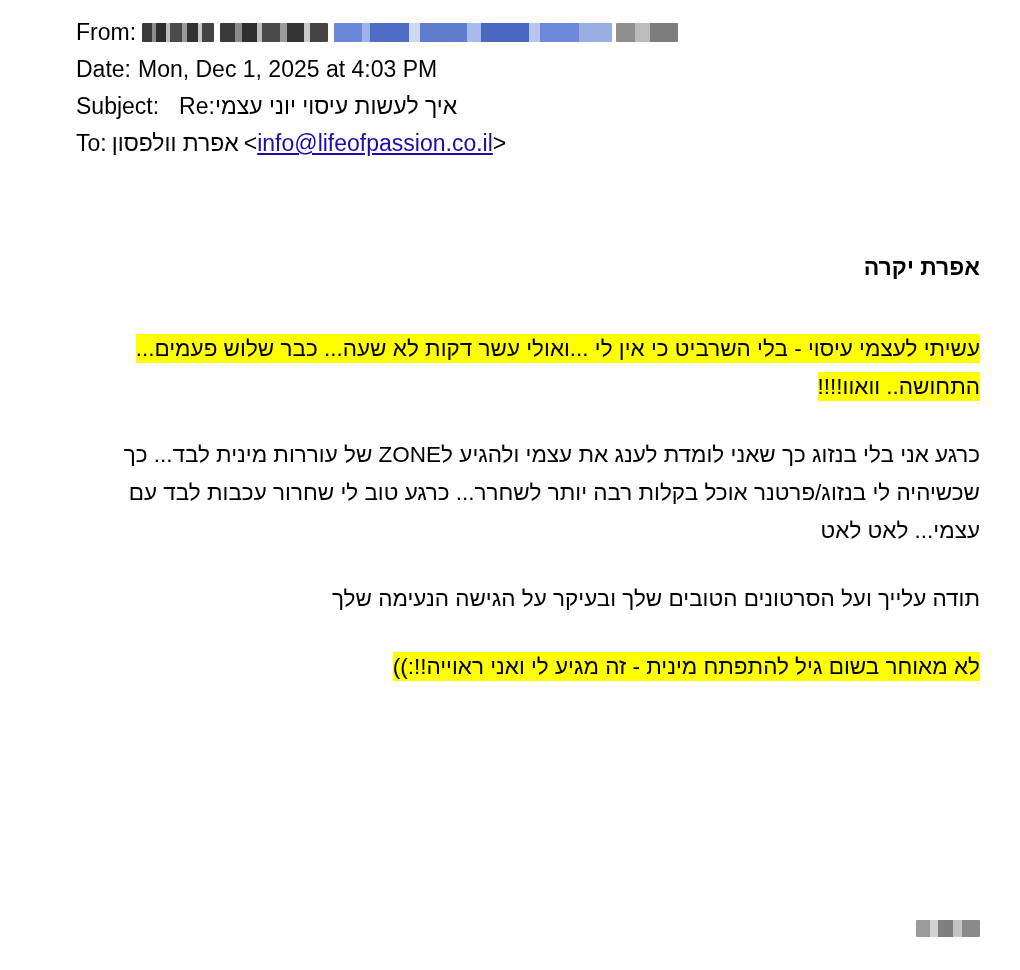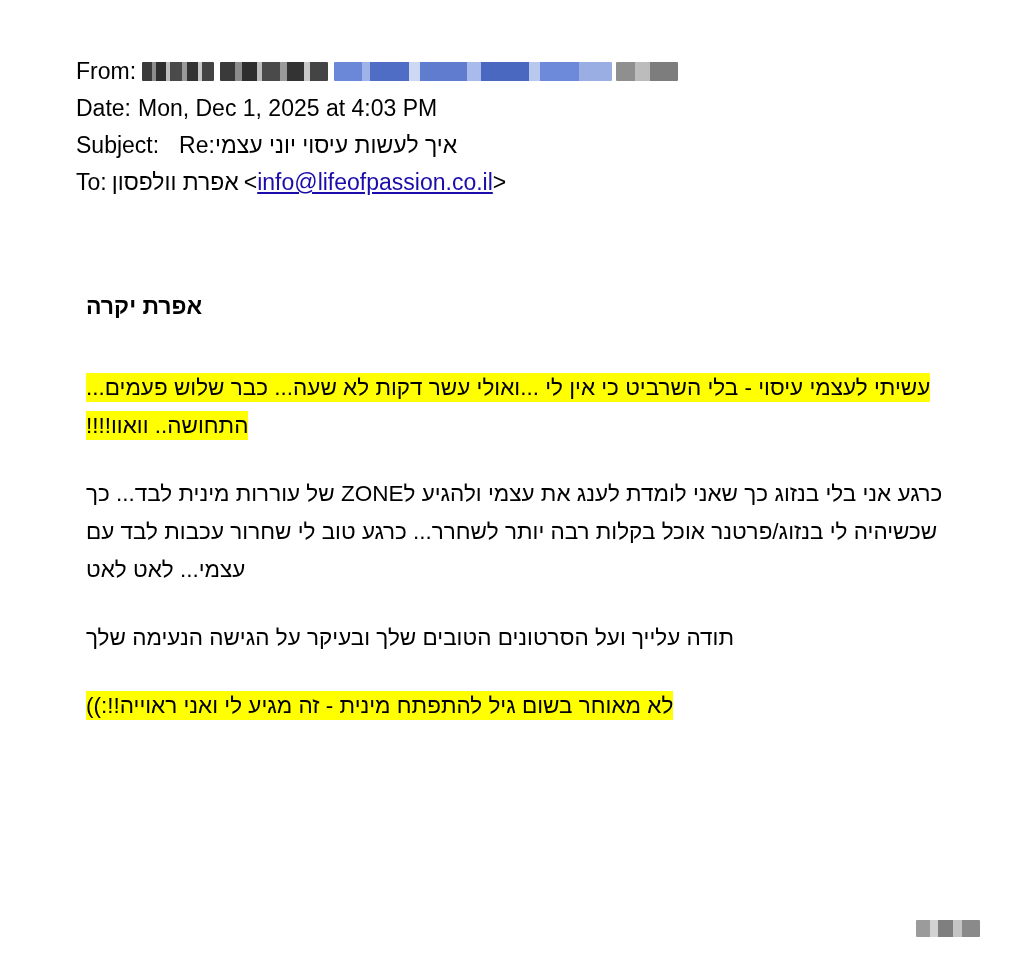--- a/index.html
+++ b/index.html
@@ -12,21 +12,21 @@
     background: #ffffff;
     font-family: "Liberation Sans", sans-serif;
     color: #000000;
     overflow: hidden;
   }
   .page {
     position: relative;
     width: 1020px;
     height: 970px;
     box-sizing: border-box;
-    padding: 53px 40px 0 76px;
+    padding: 14px 40px 0 76px;
   }
 
   
   .header {
     font-size: 23px;
     line-height: 37px;
     color: #000;
   }
   .hdr-row {
     display: flex;
@@ -79,21 +79,21 @@
   }
   a.email-link {
     color: #1a0dab;
     text-decoration: underline;
   }
 
   
   .body-rtl {
     direction: rtl;
     unicode-bidi: embed;
-    text-align: left;
+    text-align: right;
     font-size: 22.5px;
     line-height: 38px;
     margin-top: 86px;
     padding-left: 10px;
   }
   .greeting {
     font-weight: bold;
     font-size: 23px;
     margin-bottom: 44px;
   }

